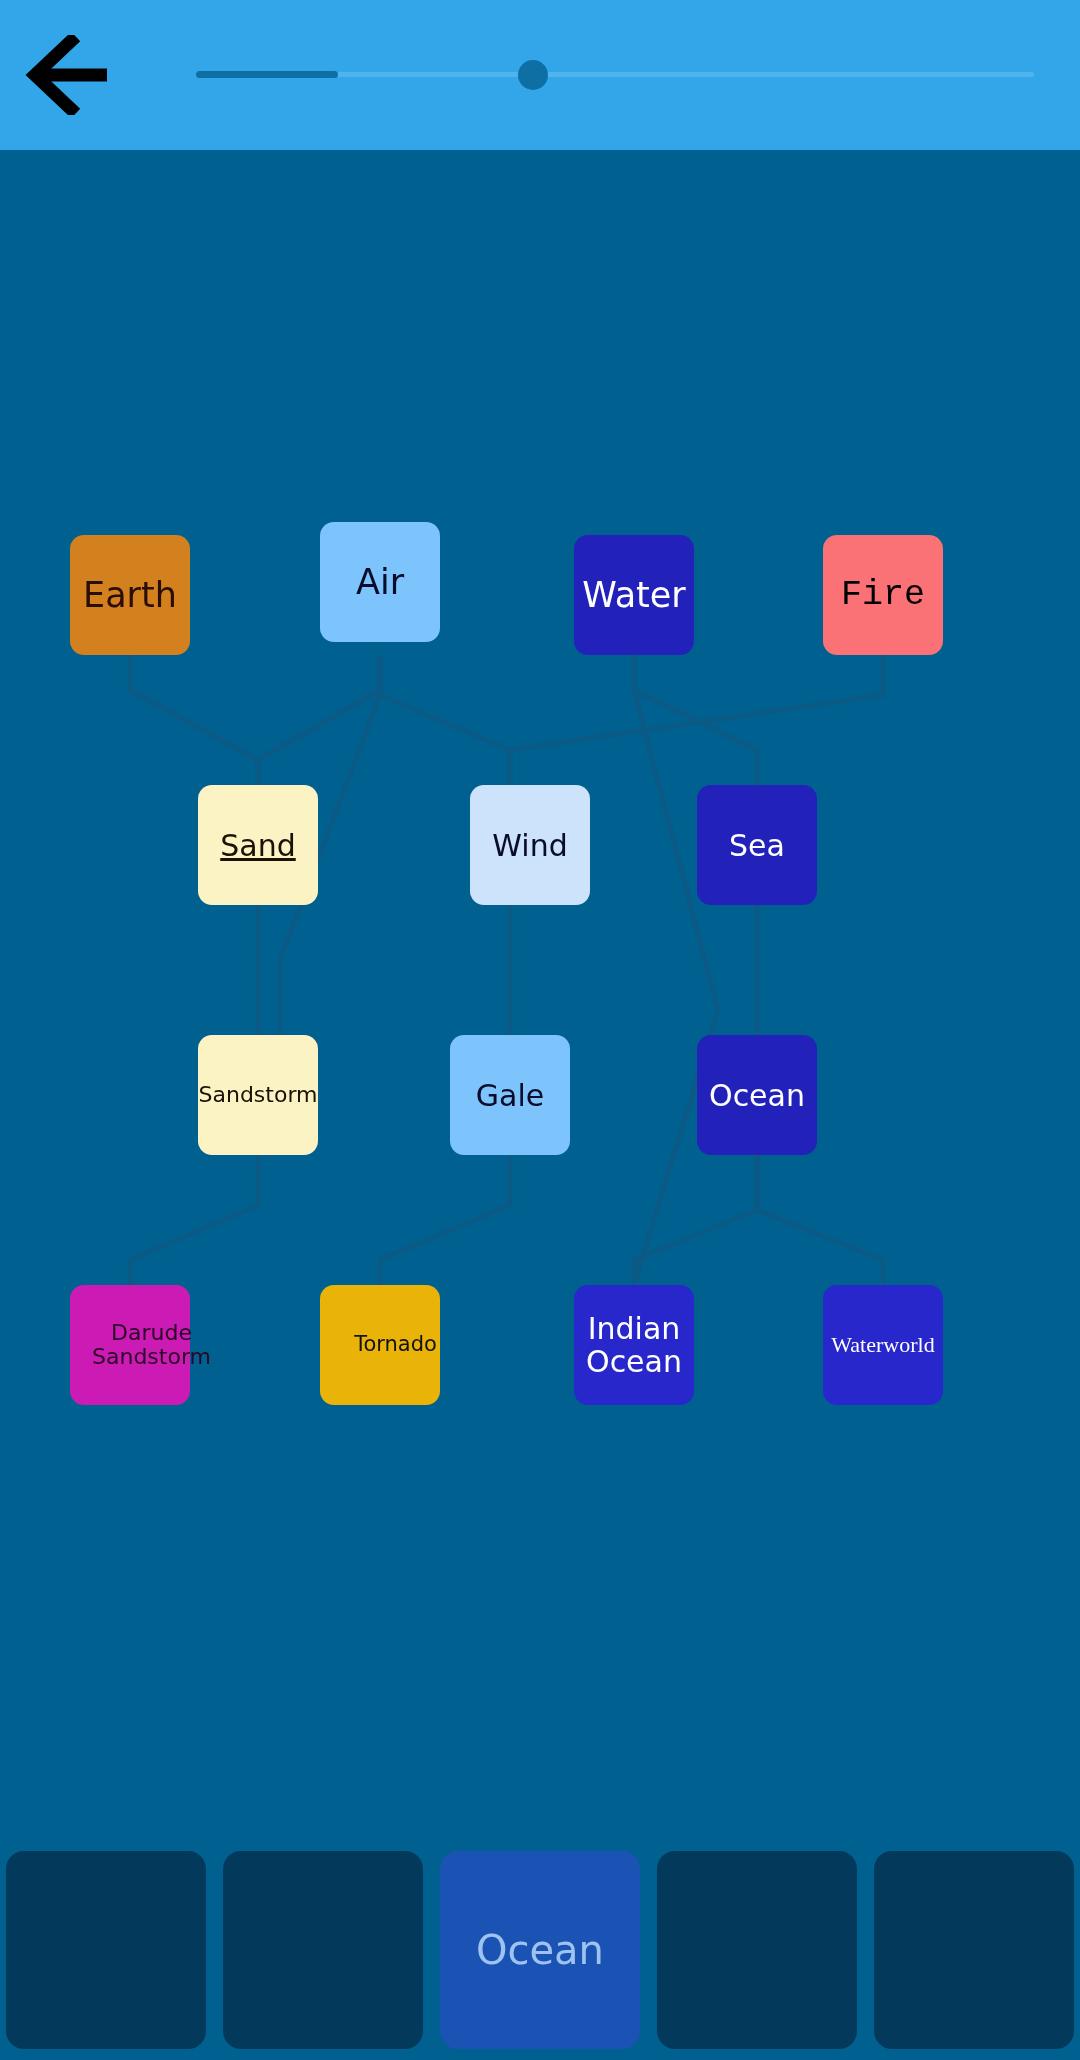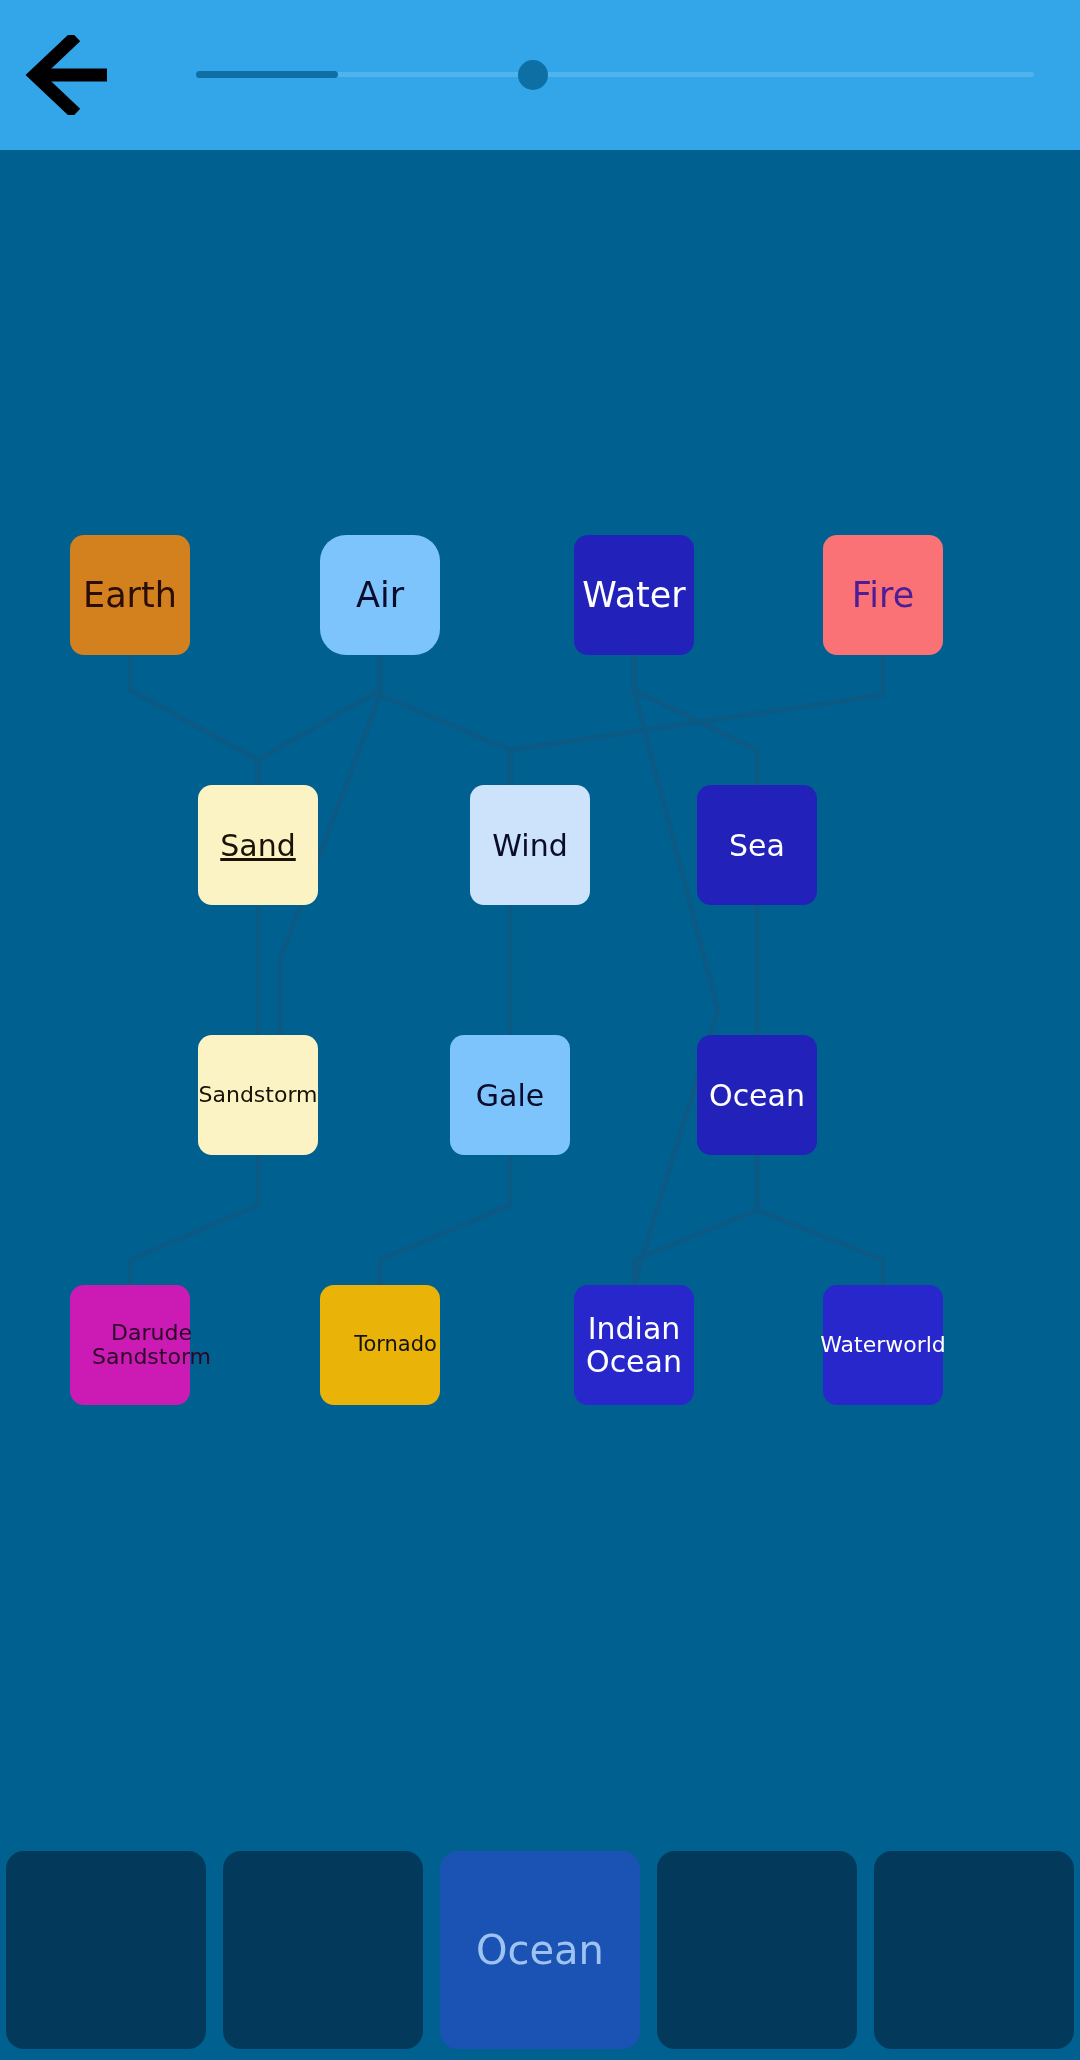--- a/index.html
+++ b/index.html
@@ -160,35 +160,35 @@
         <polyline points="757,755 757,885" fill="none" stroke="#0B5A85" stroke-width="5" stroke-linejoin="round" stroke-linecap="butt"></polyline>
         <polyline points="634,505 634,540 718,860 634,1135" fill="none" stroke="#0B5A85" stroke-width="5" stroke-linejoin="round" stroke-linecap="butt"></polyline>
         <polyline points="258,1005 258,1055 130,1110 130,1135" fill="none" stroke="#0B5A85" stroke-width="5" stroke-linejoin="round" stroke-linecap="butt"></polyline>
         <polyline points="510,1005 510,1055 380,1110 380,1135" fill="none" stroke="#0B5A85" stroke-width="5" stroke-linejoin="round" stroke-linecap="butt"></polyline>
         <polyline points="757,1005 757,1060 634,1110 634,1135" fill="none" stroke="#0B5A85" stroke-width="5" stroke-linejoin="round" stroke-linecap="butt"></polyline>
         <polyline points="757,1005 757,1060 883,1110 883,1135" fill="none" stroke="#0B5A85" stroke-width="5" stroke-linejoin="round" stroke-linecap="butt"></polyline>
       </svg>
 
     <div id="node-layer">
         <div class="node fs-lg" style="left: 70px; top: 385px; background: rgb(210, 129, 30); color: rgb(42, 13, 6);">Earth</div>
-        <div class="node fs-lg" style="left: 320px; top: 385px; background: rgb(124, 196, 251); color: rgb(11, 11, 43); border-radius: 26px;">Air</div>
+        <div class="node fs-lg" style="left: 320px; top: 372px; background: rgb(124, 196, 251); color: rgb(11, 11, 43);">Air</div>
         <div class="node fs-lg" style="left: 574px; top: 385px; background: rgb(34, 34, 187); color: rgb(255, 255, 255);">Water</div>
-        <div class="node fs-lg" style="left: 823px; top: 385px; background: rgb(250, 113, 118); color: #4c1d95;">Fire</div>
+        <div class="node fs-lg" style="left: 823px; top: 385px; background: rgb(250, 113, 118); color: #000000; font-family: Liberation Mono, monospace;">Fire</div>
         <div class="node fs-md" style="left: 198px; top: 635px; background: rgb(252, 243, 196); color: rgb(26, 18, 6); text-decoration: underline;">Sand</div>
         <div class="node fs-md" style="left: 450px; top: 635px; background: rgb(204, 227, 251); color: rgb(11, 11, 43); margin-left: 20px;">Wind</div>
         <div class="node fs-md" style="left: 697px; top: 635px; background: rgb(34, 34, 187); color: rgb(255, 255, 255);">Sea</div>
         <div class="node fs-xs" style="left: 198px; top: 885px; background: rgb(252, 243, 196); color: rgb(26, 18, 6);">Sandstorm</div>
         <div class="node fs-md" style="left: 450px; top: 885px; background: rgb(124, 196, 251); color: rgb(11, 11, 43);">Gale</div>
         <div class="node fs-md" style="left: 697px; top: 885px; background: rgb(34, 34, 187); color: rgb(255, 255, 255);">Ocean</div>
         <div class="node fs-xs" style="left: 70px; top: 1135px; background: rgb(204, 27, 181); color: rgb(43, 6, 38); padding-left: 48px;">Darude
 Sandstorm</div>
         <div class="node fs-sm" style="left: 320px; top: 1135px; background: #eab308; color: rgb(19, 19, 19); padding-left: 36px;">Tornado</div>
         <div class="node fs-md" style="left: 574px; top: 1135px; background: rgb(39, 39, 204); color: rgb(255, 255, 255);">Indian
 Ocean</div>
-        <div class="node fs-xs" style="left: 823px; top: 1135px; background: rgb(39, 39, 204); color: rgb(255, 255, 255);">Waterworld</div>
+        <div class="node fs-xs" style="left: 823px; top: 1135px; background: rgb(39, 39, 204); color: rgb(255, 255, 255); font-family: Liberation Serif, serif;">Waterworld</div>
       </div>
 
   </div>
 
   <div class="tray" id="tray">
       <div class="slot"></div>
       <div class="slot"></div>
       <div class="slot filled">Ocean</div>
       <div class="slot"></div>
       <div class="slot"></div>

